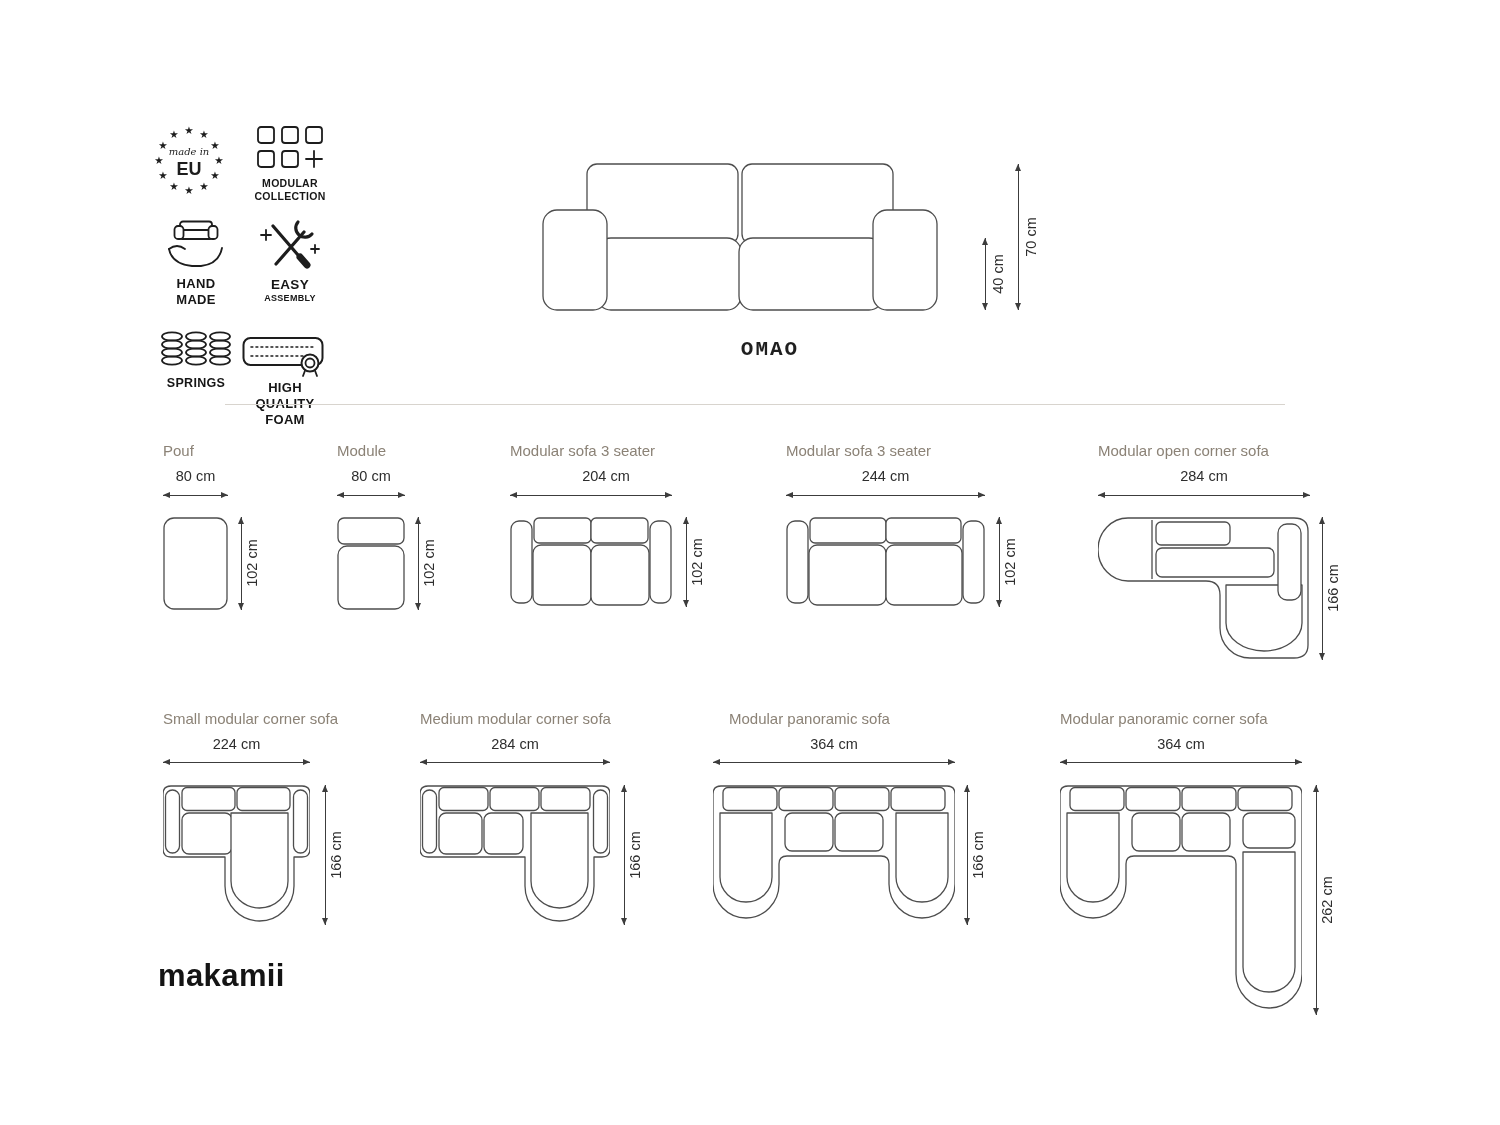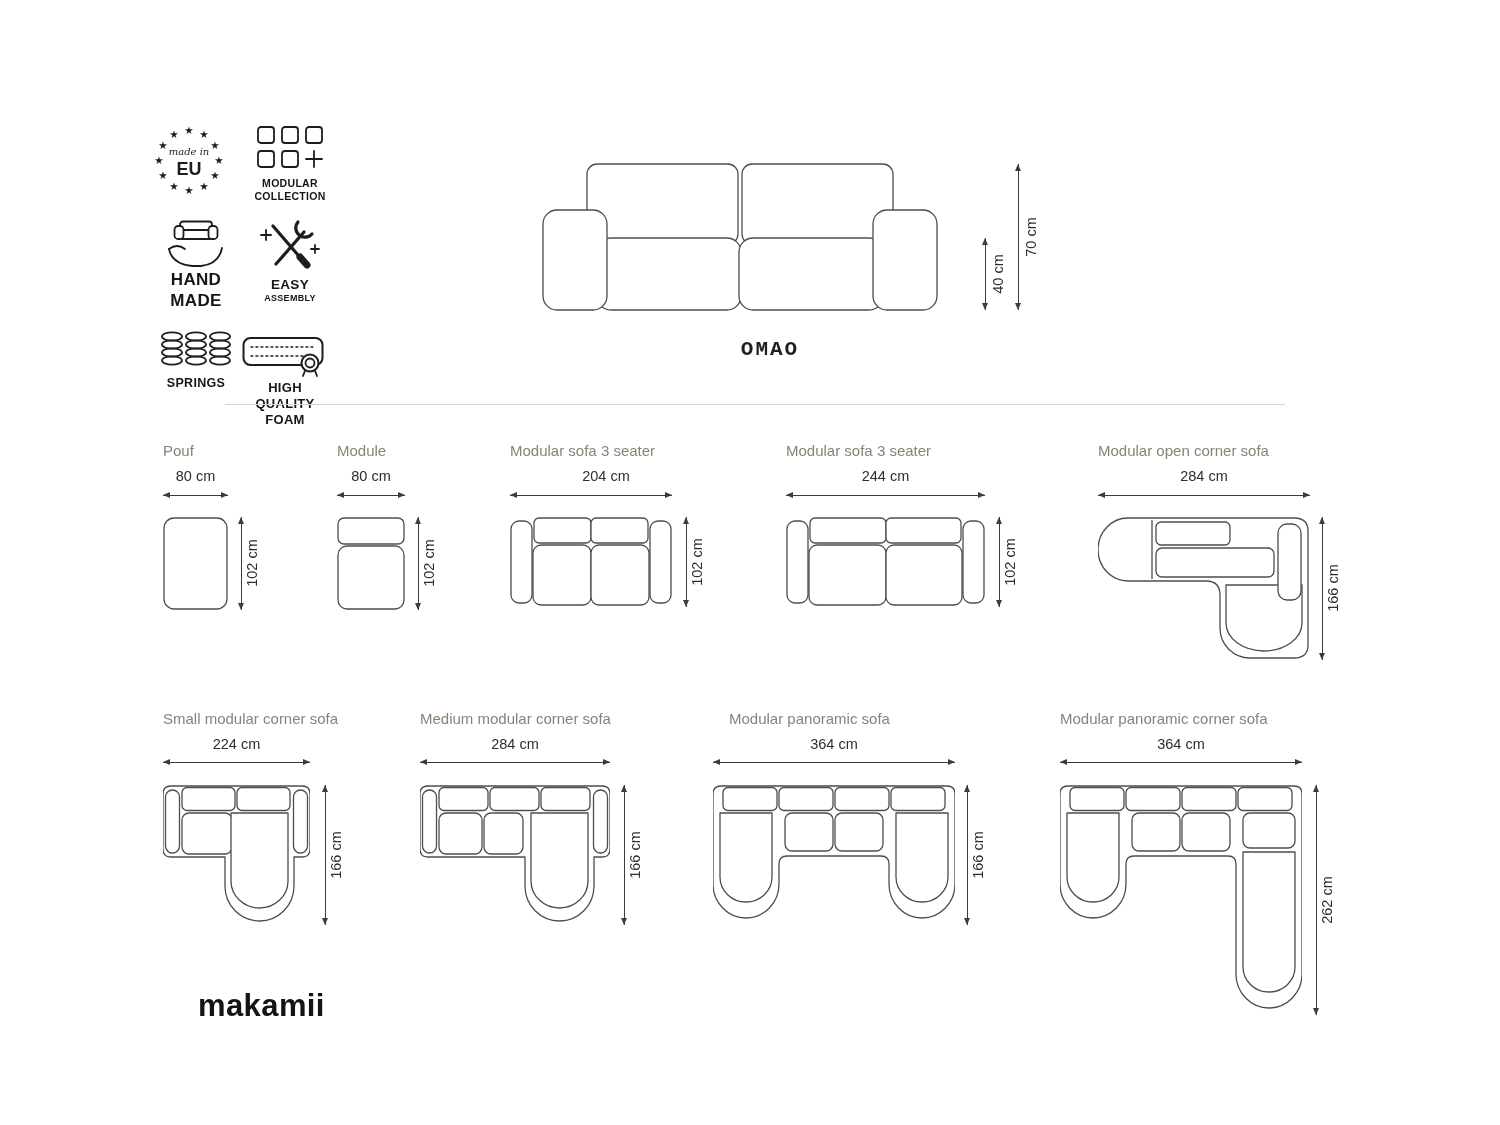--- a/index.html
+++ b/index.html
@@ -88,21 +88,21 @@
 
   <div class="abs" style="left:156px;top:220px;width:80px;">
     <svg width="64" height="50" viewBox="0 0 64 50" style="margin:0 auto;">
       <rect class="ic" x="16" y="1.5" width="32" height="11" rx="3"></rect>
       <rect class="ic" x="16" y="10" width="32" height="9" rx="2.5"></rect>
       <rect class="ic" x="10.5" y="6" width="9" height="13" rx="3.5"></rect>
       <rect class="ic" x="44.5" y="6" width="9" height="13" rx="3.5"></rect>
       <path class="icn" d="M 5,29 Q 8,44 28,46 L 37,46 Q 55,44 58,28"></path>
       <path class="icn" d="M 5,29 Q 13,23 21,29"></path>
     </svg>
-    <div class="badge-label" style="font-size:17px;margin-top:0;">
+    <div class="badge-label" style="font-size:13px;margin-top:6px;">
       <div>HAND</div>
       <div>MADE</div>
     </div>
   </div>
 
   <div class="abs" style="left:246px;top:219px;width:88px;">
     <svg width="60" height="54" viewBox="0 0 60 54" style="margin:0 auto;">
       <path class="icn3" d="M 38,3 A 9,9 0 1 0 52,15"></path>
       <line class="icn3" x1="44" y1="13" x2="16" y2="45"></line>
       <line class="icn3" x1="13" y1="7" x2="38" y2="36"></line>
@@ -309,15 +309,15 @@
       <rect class="ol" x="72" y="28" width="48" height="38" rx="7"></rect>
       <rect class="ol" x="122" y="28" width="48" height="38" rx="7"></rect>
       <path class="ol" d="M 7,28 V 92 A 26,25 0 0 0 59,92 V 28 Z"></path>
       <rect class="ol" x="183" y="28" width="52" height="35" rx="7"></rect>
       <path class="ol" d="M 183,67 V 182 A 26,25 0 0 0 235,182 V 67 Z"></path>
     </svg>
     <div class="varrow" style="left:256px;top:75px;height:230px;"></div>
     <div class="abs dim vlabel" style="left:237px;top:182px;">262 cm</div>
   </div>
 
-  <div class="abs logo" style="left:158px;top:988px;margin-left:40px;">makamii</div>
+  <div class="abs logo" style="left:158px;top:958px;">makamii</div>
 
 </div>
 
 </body></html>

